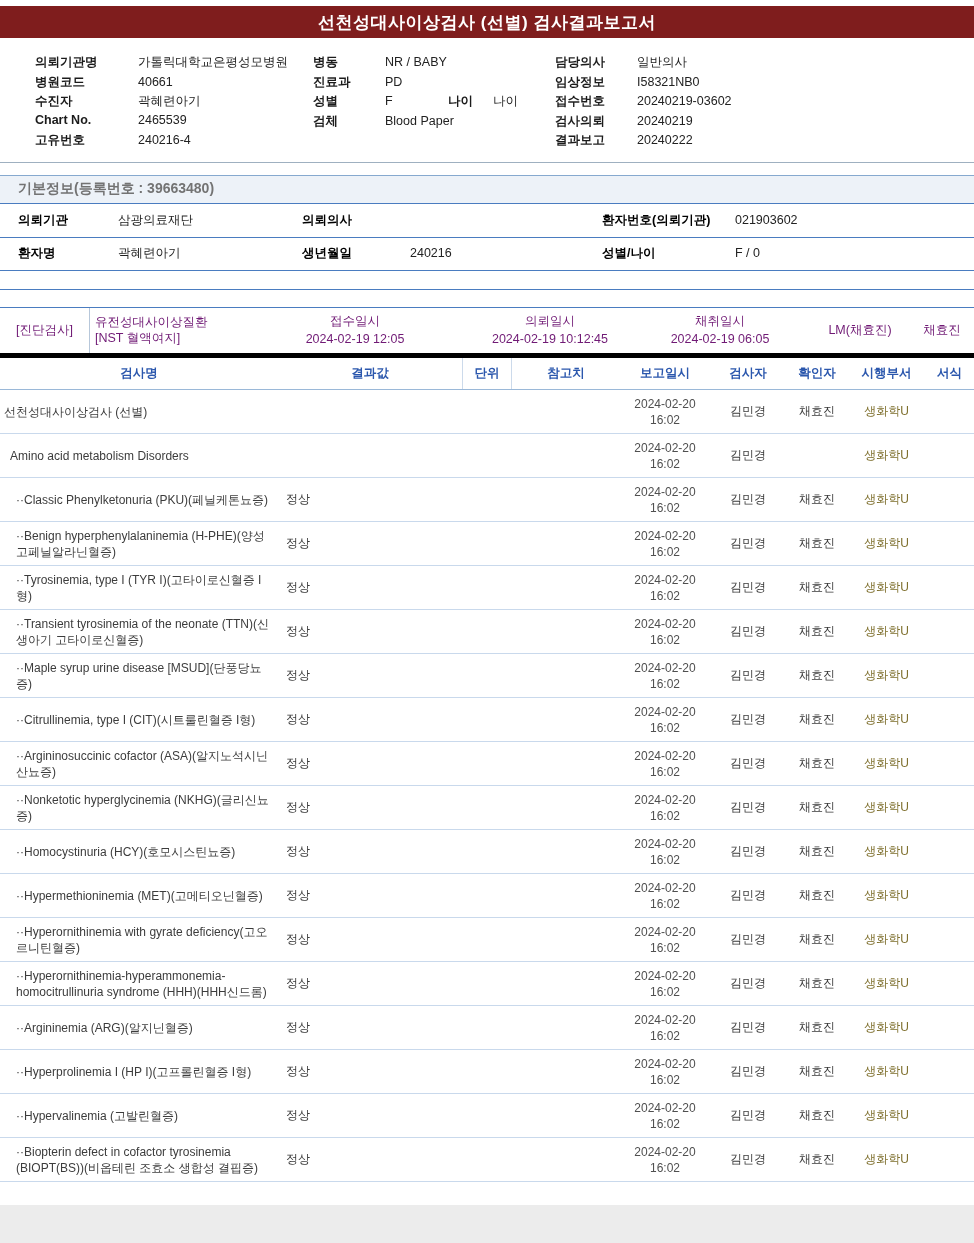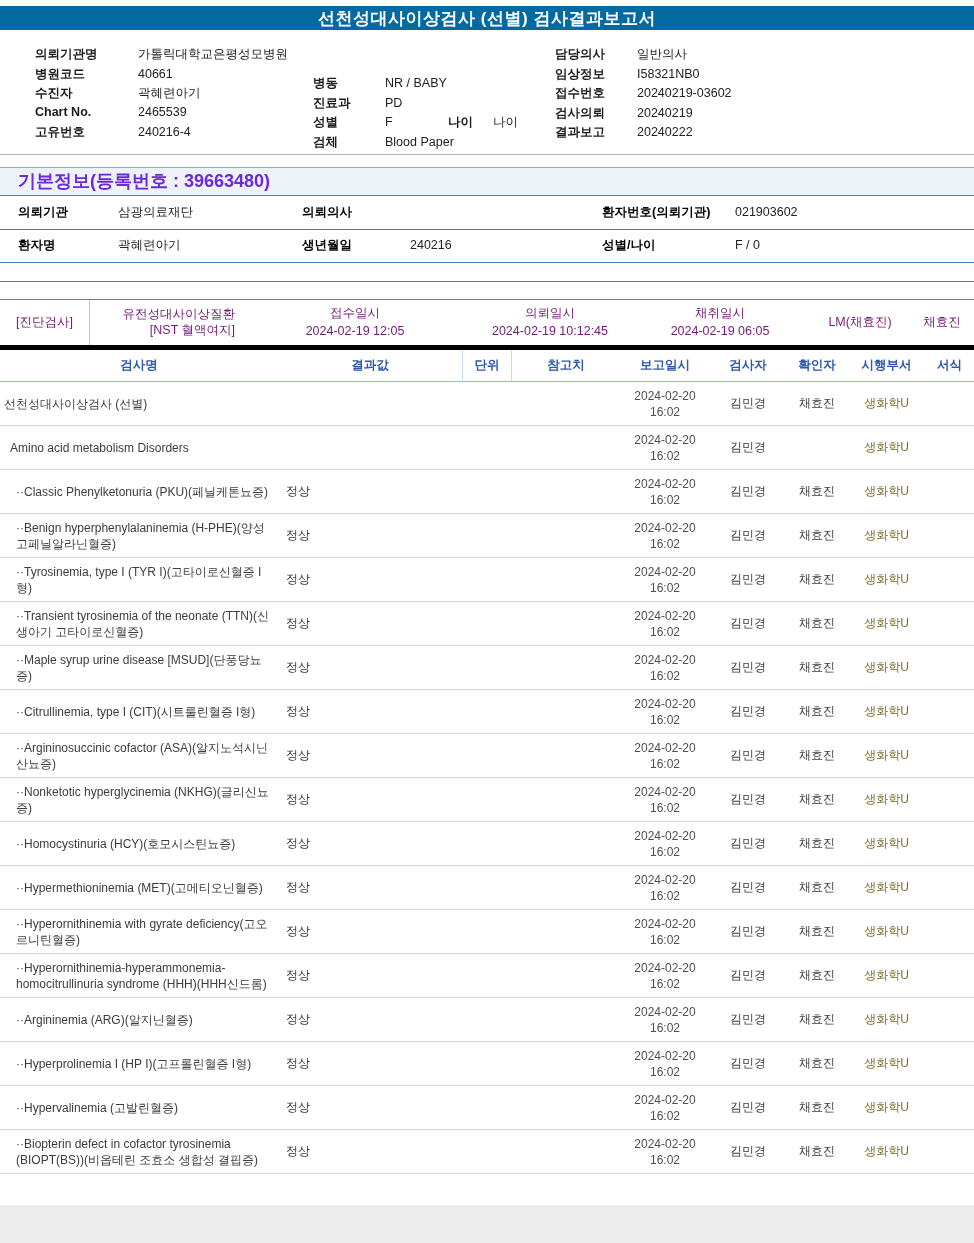--- a/index.html
+++ b/index.html
@@ -2,44 +2,44 @@
 <html><head>
 <meta charset="utf-8">
 <style>
   * { margin:0; padding:0; box-sizing:border-box; }
   html,body { margin:0; padding:0; }
   body {
     width:974px; height:1243px; background:#ffffff; position:relative; overflow:hidden;
     font-family:"Liberation Sans", sans-serif; color:#333;
   }
   
-  .titlebar { margin-top:6px; height:24px; background:#0369a1; display:flex; align-items:center; justify-content:center; }
+  .titlebar { margin-top:6px; height:32px; background:#7f1d1d; display:flex; align-items:center; justify-content:center; }
   .titlebar span { color:#ffffff; font-size:17px; font-weight:bold; letter-spacing:0.5px; }
 
   
   .head-info { display:flex; padding:16px 0 8px 0; }
   .hi-col { display:flex; flex-direction:column; }
   .col-left { width:313px; padding-left:35px; }
   .col-mid  { width:242px; }
   .col-right{ flex:1; }
   .hi-row { display:flex; align-items:baseline; height:19.5px; font-size:12.5px; }
   .hi-label { font-weight:bold; color:#1b1b1b; flex-shrink:0; }
   .col-left .hi-label { width:103px; }
-  .col-mid  .hi-label { width:72px;margin-top:29px; }
+  .col-mid  .hi-label { width:72px; }
   .col-right .hi-label { width:82px; }
   .hi-value { color:#222; white-space:nowrap; }
   .hi-val-narrow { width:63px; flex-shrink:0; }
   .hi-label2 { width:45px !important; }
 
   .hr-thin { border-top:1px solid #9fb0c0; margin-top:2px; }
 
   
   .section-band { margin-top:12px; height:28px; background:#edf2f8; border-top:1px solid #86a9cf;
                   display:flex; align-items:center; padding-left:18px; }
-  .section-title { color:#6d28d9; font-weight:bold; font-size:18px; }
+  .section-title { color:#737373; font-weight:bold; font-size:14px; }
   .bi-row { display:flex; align-items:center; height:34px; border-top:1px solid #4a7cc0; font-size:12.5px; }
   .bi-row.last { border-bottom:1px solid #4a7cc0; }
   .bi-pair { display:flex; align-items:baseline; }
   .pair1 { width:302px; padding-left:18px; }
   .pair2 { width:300px; }
   .pair3 { flex:1; }
   .bi-label { font-weight:bold; color:#000000; flex-shrink:0; }
   .pair1 .bi-label { width:100px; }
   .pair2 .bi-label { width:108px; }
   .pair3 .bi-label { width:133px; }
@@ -47,21 +47,21 @@
 
   .gap18 { height:18px; }
   .hr-blue { border-top:1px solid #4a7cc0; }
   .gap-band { height:17px; }
 
   
   .exam-band { display:flex; align-items:center; border-top:1px solid #4a7cc0; border-bottom:5px solid #000000;
                min-height:42px; font-size:12.5px; color:#701a75; }
   .ex-tag { width:90px; align-self:stretch; display:flex; align-items:center; justify-content:center;
             border-right:1px solid #b7c7da; }
-  .ex-name { width:150px; text-align:right; line-height:1.35; padding:6px 5px; }
+  .ex-name { width:150px; text-align:left; line-height:1.35; padding:6px 5px; }
   .ex-col { display:flex; flex-direction:column; align-items:center; line-height:1.45; }
   .ex-received { width:230px; }
   .ex-requested{ width:160px; }
   .ex-collected{ width:180px; }
   .ex-lm { width:100px; text-align:center; }
   .ex-collector { width:64px; text-align:center; }
 
   
   .c-name  { width:278px; }
   .c-result{ width:184px; }

